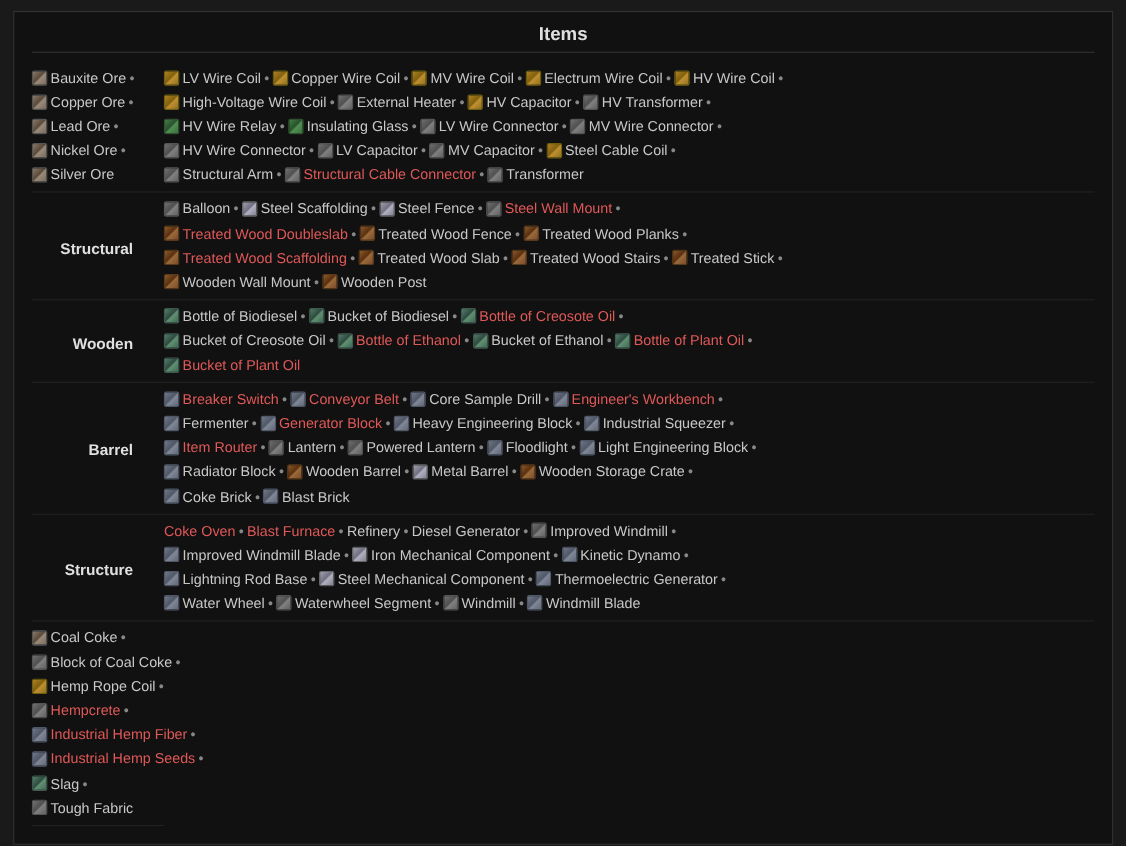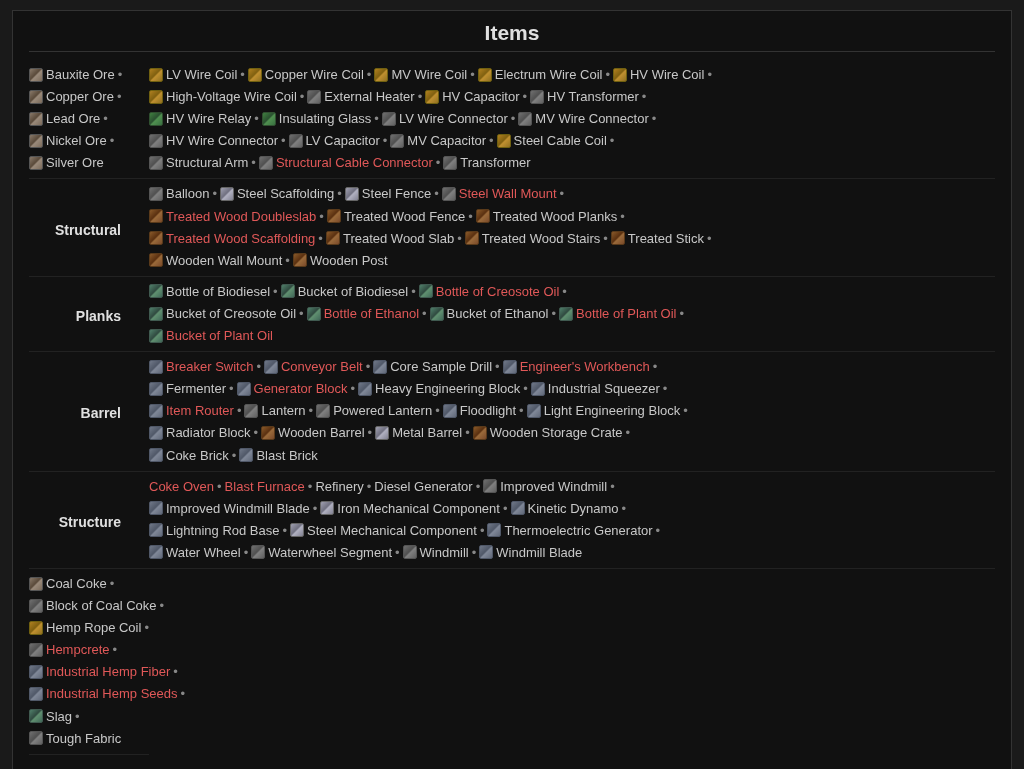--- a/index.html
+++ b/index.html
@@ -15,21 +15,21 @@
       padding: 10px;
     }
     .panel {
       background: #111;
       border: 1px solid #333;
       width: 1000px;
       padding: 10px 16px 16px;
     }
     .panel-title {
       text-align: center;
-      font-size: 21px;
+      font-size: 17px;
       font-weight: bold;
       color: #e0e0e0;
       border-bottom: 1px solid #333;
       padding-bottom: 6px;
       margin-bottom: 8px;
     }
     .grid {
       display: grid;
       grid-template-columns: 120px 1fr;
       row-gap: 0px;
@@ -97,21 +97,21 @@
       <div class="category-cell">
         <span class="category-label" style="white-space: pre;">Structural</span>
       </div>
       <div class="items-block">
         <div style="display: block; line-height: 1.7;"><span class="item"><span class="item-icon" style="background:linear-gradient(135deg,#707070,#505050 45%,#808080 55%,#606060);border:1px solid #555;display:inline-block;width:14px;height:14px;border-radius:2px;vertical-align:middle;margin-right:3px;position:relative;top:-1px;"></span><span style="color: rgb(200, 200, 200);">Balloon</span></span><span class="sep">•</span><span class="item"><span class="item-icon" style="background:linear-gradient(135deg,#a0a0b0,#707080 45%,#b0b0c0 55%,#808090);border:1px solid #666;display:inline-block;width:14px;height:14px;border-radius:2px;vertical-align:middle;margin-right:3px;position:relative;top:-1px;"></span><span style="color: rgb(200, 200, 200);">Steel Scaffolding</span></span><span class="sep">•</span><span class="item"><span class="item-icon" style="background:linear-gradient(135deg,#a0a0b0,#707080 45%,#b0b0c0 55%,#808090);border:1px solid #666;display:inline-block;width:14px;height:14px;border-radius:2px;vertical-align:middle;margin-right:3px;position:relative;top:-1px;"></span><span style="color: rgb(200, 200, 200);">Steel Fence</span></span><span class="sep">•</span><span class="item"><span class="item-icon" style="background:linear-gradient(135deg,#707070,#505050 45%,#808080 55%,#606060);border:1px solid #555;display:inline-block;width:14px;height:14px;border-radius:2px;vertical-align:middle;margin-right:3px;position:relative;top:-1px;"></span><span style="color: rgb(224, 88, 88);">Steel Wall Mount</span></span><span class="sep">•</span></div>
         <div style="display: block; line-height: 1.7;"><span class="item"><span class="item-icon" style="background:linear-gradient(135deg,#8a5a2a,#5a3010 45%,#9a6a3a 55%,#7a4a2a);border:1px solid #5a3a1a;display:inline-block;width:14px;height:14px;border-radius:2px;vertical-align:middle;margin-right:3px;position:relative;top:-1px;"></span><span style="color: rgb(224, 88, 88);">Treated Wood Doubleslab</span></span><span class="sep">•</span><span class="item"><span class="item-icon" style="background:linear-gradient(135deg,#8a5a2a,#5a3010 45%,#9a6a3a 55%,#7a4a2a);border:1px solid #5a3a1a;display:inline-block;width:14px;height:14px;border-radius:2px;vertical-align:middle;margin-right:3px;position:relative;top:-1px;"></span><span style="color: rgb(200, 200, 200);">Treated Wood Fence</span></span><span class="sep">•</span><span class="item"><span class="item-icon" style="background:linear-gradient(135deg,#8a5a2a,#5a3010 45%,#9a6a3a 55%,#7a4a2a);border:1px solid #5a3a1a;display:inline-block;width:14px;height:14px;border-radius:2px;vertical-align:middle;margin-right:3px;position:relative;top:-1px;"></span><span style="color: rgb(200, 200, 200);">Treated Wood Planks</span></span><span class="sep">•</span></div>
         <div style="display: block; line-height: 1.7;"><span class="item"><span class="item-icon" style="background:linear-gradient(135deg,#8a5a2a,#5a3010 45%,#9a6a3a 55%,#7a4a2a);border:1px solid #5a3a1a;display:inline-block;width:14px;height:14px;border-radius:2px;vertical-align:middle;margin-right:3px;position:relative;top:-1px;"></span><span style="color: rgb(224, 88, 88);">Treated Wood Scaffolding</span></span><span class="sep">•</span><span class="item"><span class="item-icon" style="background:linear-gradient(135deg,#8a5a2a,#5a3010 45%,#9a6a3a 55%,#7a4a2a);border:1px solid #5a3a1a;display:inline-block;width:14px;height:14px;border-radius:2px;vertical-align:middle;margin-right:3px;position:relative;top:-1px;"></span><span style="color: rgb(200, 200, 200);">Treated Wood Slab</span></span><span class="sep">•</span><span class="item"><span class="item-icon" style="background:linear-gradient(135deg,#8a5a2a,#5a3010 45%,#9a6a3a 55%,#7a4a2a);border:1px solid #5a3a1a;display:inline-block;width:14px;height:14px;border-radius:2px;vertical-align:middle;margin-right:3px;position:relative;top:-1px;"></span><span style="color: rgb(200, 200, 200);">Treated Wood Stairs</span></span><span class="sep">•</span><span class="item"><span class="item-icon" style="background:linear-gradient(135deg,#8a5a2a,#5a3010 45%,#9a6a3a 55%,#7a4a2a);border:1px solid #5a3a1a;display:inline-block;width:14px;height:14px;border-radius:2px;vertical-align:middle;margin-right:3px;position:relative;top:-1px;"></span><span style="color: rgb(200, 200, 200);">Treated Stick</span></span><span class="sep">•</span></div>
         <div style="display: block; line-height: 1.7;"><span class="item"><span class="item-icon" style="background:linear-gradient(135deg,#8a5a2a,#5a3010 45%,#9a6a3a 55%,#7a4a2a);border:1px solid #5a3a1a;display:inline-block;width:14px;height:14px;border-radius:2px;vertical-align:middle;margin-right:3px;position:relative;top:-1px;"></span><span style="color: rgb(200, 200, 200);">Wooden Wall Mount</span></span><span class="sep">•</span><span class="item"><span class="item-icon" style="background:linear-gradient(135deg,#8a5a2a,#5a3010 45%,#9a6a3a 55%,#7a4a2a);border:1px solid #5a3a1a;display:inline-block;width:14px;height:14px;border-radius:2px;vertical-align:middle;margin-right:3px;position:relative;top:-1px;"></span><span style="color: rgb(200, 200, 200);">Wooden Post</span></span></div>
       </div>
       <div class="category-cell">
-        <span class="category-label" style="white-space: pre;">Planks</span>
+        <span class="category-label" style="white-space: pre;">Wooden</span>
       </div>
       <div class="items-block">
         <div style="display: block; line-height: 1.7;"><span class="item"><span class="item-icon" style="background:linear-gradient(135deg,#50806a,#304a40 45%,#609070 55%,#406858);border:1px solid #405a50;display:inline-block;width:14px;height:14px;border-radius:2px;vertical-align:middle;margin-right:3px;position:relative;top:-1px;"></span><span style="color: rgb(200, 200, 200);">Bottle of Biodiesel</span></span><span class="sep">•</span><span class="item"><span class="item-icon" style="background:linear-gradient(135deg,#50806a,#304a40 45%,#609070 55%,#406858);border:1px solid #405a50;display:inline-block;width:14px;height:14px;border-radius:2px;vertical-align:middle;margin-right:3px;position:relative;top:-1px;"></span><span style="color: rgb(200, 200, 200);">Bucket of Biodiesel</span></span><span class="sep">•</span><span class="item"><span class="item-icon" style="background:linear-gradient(135deg,#50806a,#304a40 45%,#609070 55%,#406858);border:1px solid #405a50;display:inline-block;width:14px;height:14px;border-radius:2px;vertical-align:middle;margin-right:3px;position:relative;top:-1px;"></span><span style="color: rgb(224, 88, 88);">Bottle of Creosote Oil</span></span><span class="sep">•</span></div>
         <div style="display: block; line-height: 1.7;"><span class="item"><span class="item-icon" style="background:linear-gradient(135deg,#50806a,#304a40 45%,#609070 55%,#406858);border:1px solid #405a50;display:inline-block;width:14px;height:14px;border-radius:2px;vertical-align:middle;margin-right:3px;position:relative;top:-1px;"></span><span style="color: rgb(200, 200, 200);">Bucket of Creosote Oil</span></span><span class="sep">•</span><span class="item"><span class="item-icon" style="background:linear-gradient(135deg,#50806a,#304a40 45%,#609070 55%,#406858);border:1px solid #405a50;display:inline-block;width:14px;height:14px;border-radius:2px;vertical-align:middle;margin-right:3px;position:relative;top:-1px;"></span><span style="color: rgb(224, 88, 88);">Bottle of Ethanol</span></span><span class="sep">•</span><span class="item"><span class="item-icon" style="background:linear-gradient(135deg,#50806a,#304a40 45%,#609070 55%,#406858);border:1px solid #405a50;display:inline-block;width:14px;height:14px;border-radius:2px;vertical-align:middle;margin-right:3px;position:relative;top:-1px;"></span><span style="color: rgb(200, 200, 200);">Bucket of Ethanol</span></span><span class="sep">•</span><span class="item"><span class="item-icon" style="background:linear-gradient(135deg,#50806a,#304a40 45%,#609070 55%,#406858);border:1px solid #405a50;display:inline-block;width:14px;height:14px;border-radius:2px;vertical-align:middle;margin-right:3px;position:relative;top:-1px;"></span><span style="color: rgb(224, 88, 88);">Bottle of Plant Oil</span></span><span class="sep">•</span></div>
         <div style="display: block; line-height: 1.7;"><span class="item"><span class="item-icon" style="background:linear-gradient(135deg,#50806a,#304a40 45%,#609070 55%,#406858);border:1px solid #405a50;display:inline-block;width:14px;height:14px;border-radius:2px;vertical-align:middle;margin-right:3px;position:relative;top:-1px;"></span><span style="color: rgb(224, 88, 88);">Bucket of Plant Oil</span></span></div>
       </div>
       <div class="category-cell">
         <span class="category-label" style="white-space: pre;">Barrel</span>
       </div>
       <div class="items-block">

